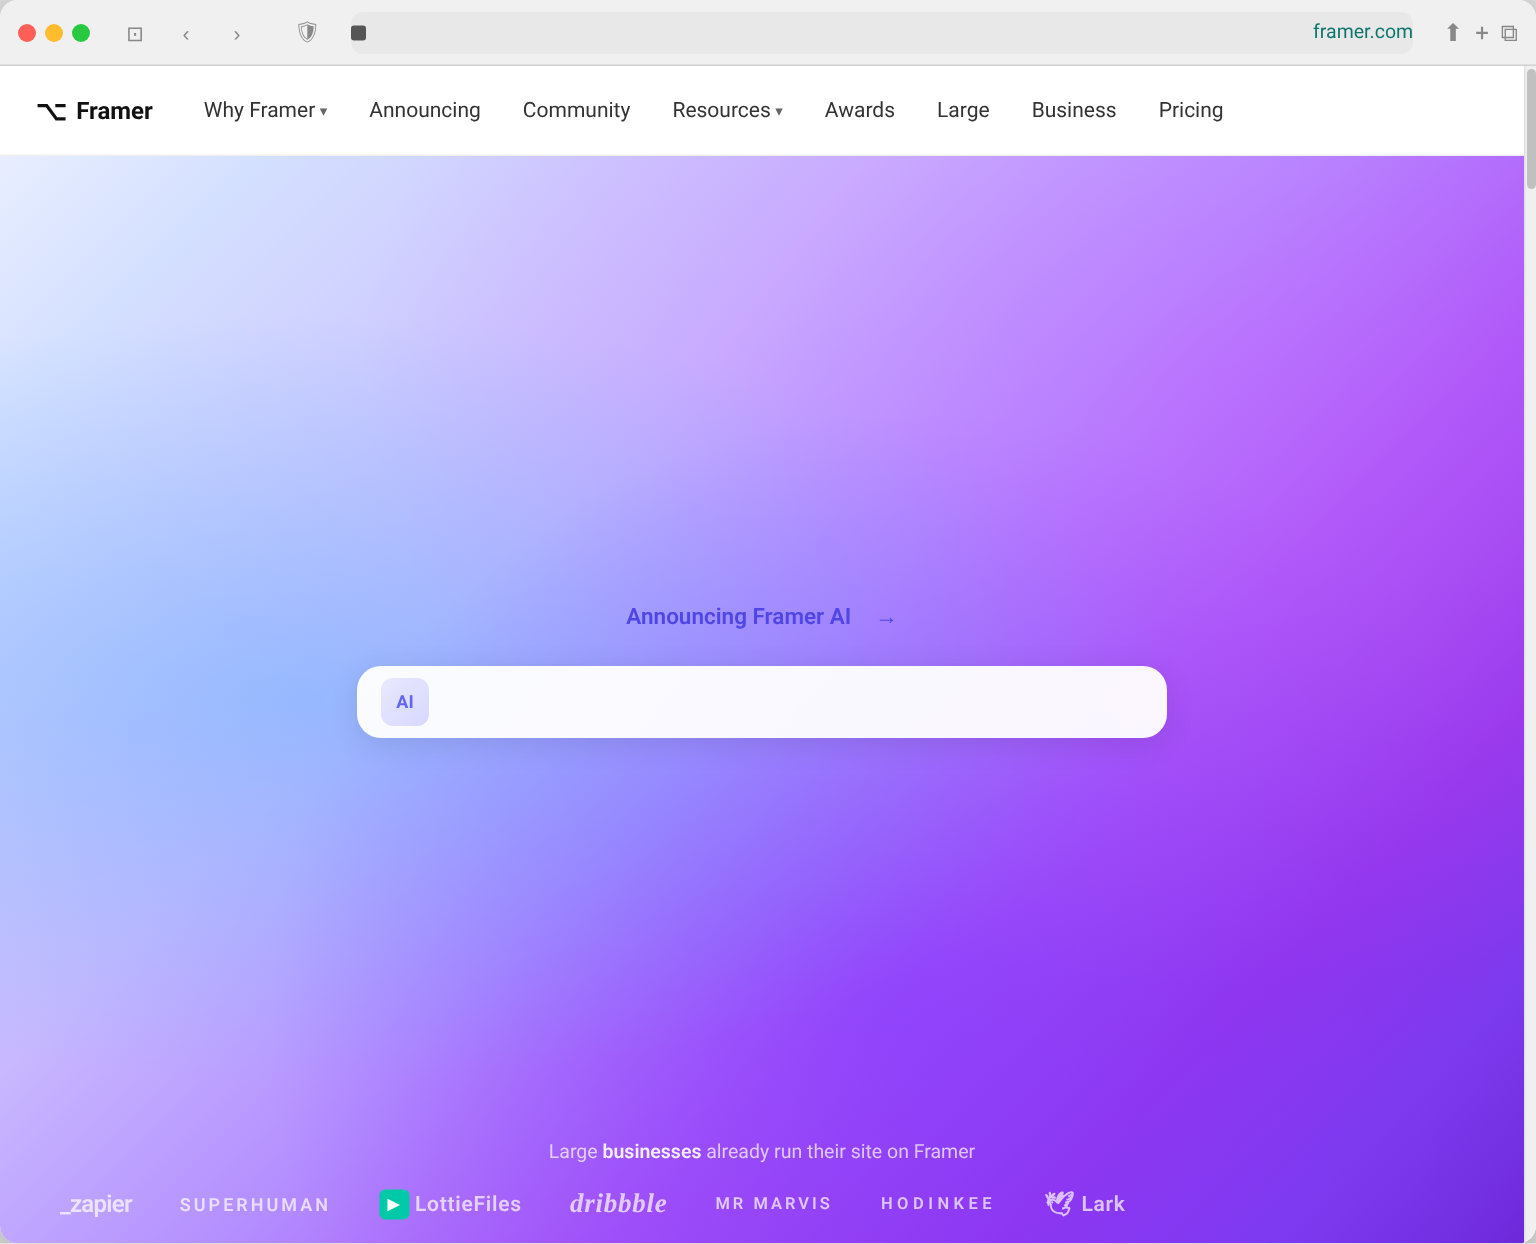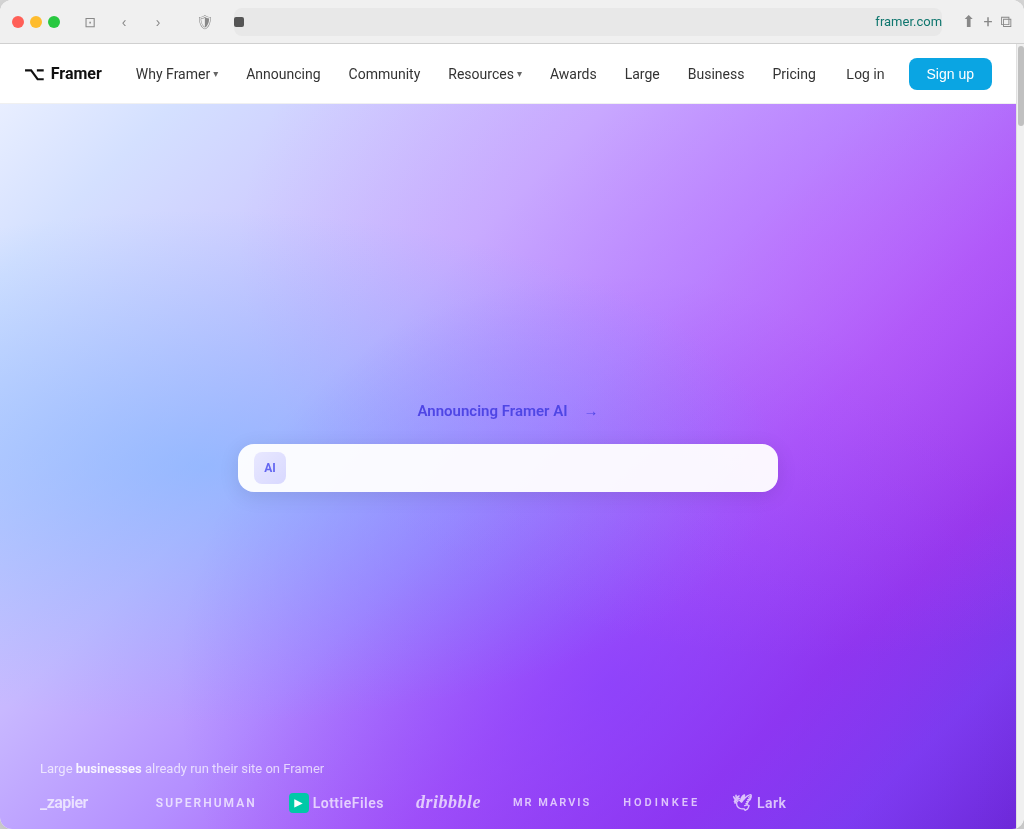--- a/index.html
+++ b/index.html
@@ -322,20 +322,21 @@
     
     .brands-section {
       position: absolute;
       bottom: 0;
       left: 0;
       right: 0;
       padding: 16px 40px;
     }
 
     .brands-label {
+      text-align: center;
       font-size: 13px;
       color: rgba(255,255,255,0.7);
       margin-bottom: 16px;
       margin-top: 26px;
     }
 
     .brands-label strong {
       color: rgba(255,255,255,0.9);
       font-weight: 600;
     }
@@ -349,21 +350,21 @@
 
     .brand-item {
       color: rgba(255,255,255,0.7);
       font-size: 14px;
       font-weight: 600;
       letter-spacing: 0.5px;
       white-space: nowrap;
     }
 
     .brand-item.zapier { font-size: 16px; letter-spacing: -0.5px; }
-    .brand-item.superhuman { font-size: 12px; letter-spacing: 2px; text-transform: uppercase; margin-left: 36px; }
+    .brand-item.superhuman { font-size: 12px; letter-spacing: 2px; text-transform: uppercase; }
     .brand-item.lottiefiles { display: flex; align-items: center; gap: 4px; }
     .brand-item.dribbble { font-family: serif; font-style: italic; font-size: 18px; }
     .brand-item.mrmarvis { font-size: 11px; letter-spacing: 2px; text-transform: uppercase; }
     .brand-item.hodinkee { font-size: 11px; letter-spacing: 3px; text-transform: uppercase; }
     .brand-item.lark { display: flex; align-items: center; gap: 4px; }
 
     .lottie-icon {
       width: 20px;
       height: 20px;
       background: #00c9a7;
@@ -435,24 +436,20 @@
           </a>
           <a class="nav-link">
             <span>Large</span>
           </a>
           <a class="nav-link">
             <span>Business</span>
           </a>
           <a class="nav-link">
             <span>Pricing</span>
           </a>
-        </div>
-        <div class="nav-actions">
-          <button class="btn-login">Log in</button>
-          <button class="btn-signup">Sign up</button>
         </div>
       </nav>
 
       <section class="hero">
         <div class="hero-content">
           <div class="hero-announce">
             <span>Announcing Framer AI</span>
             <span>→</span>
           </div>
           <div class="hero-input-container">

